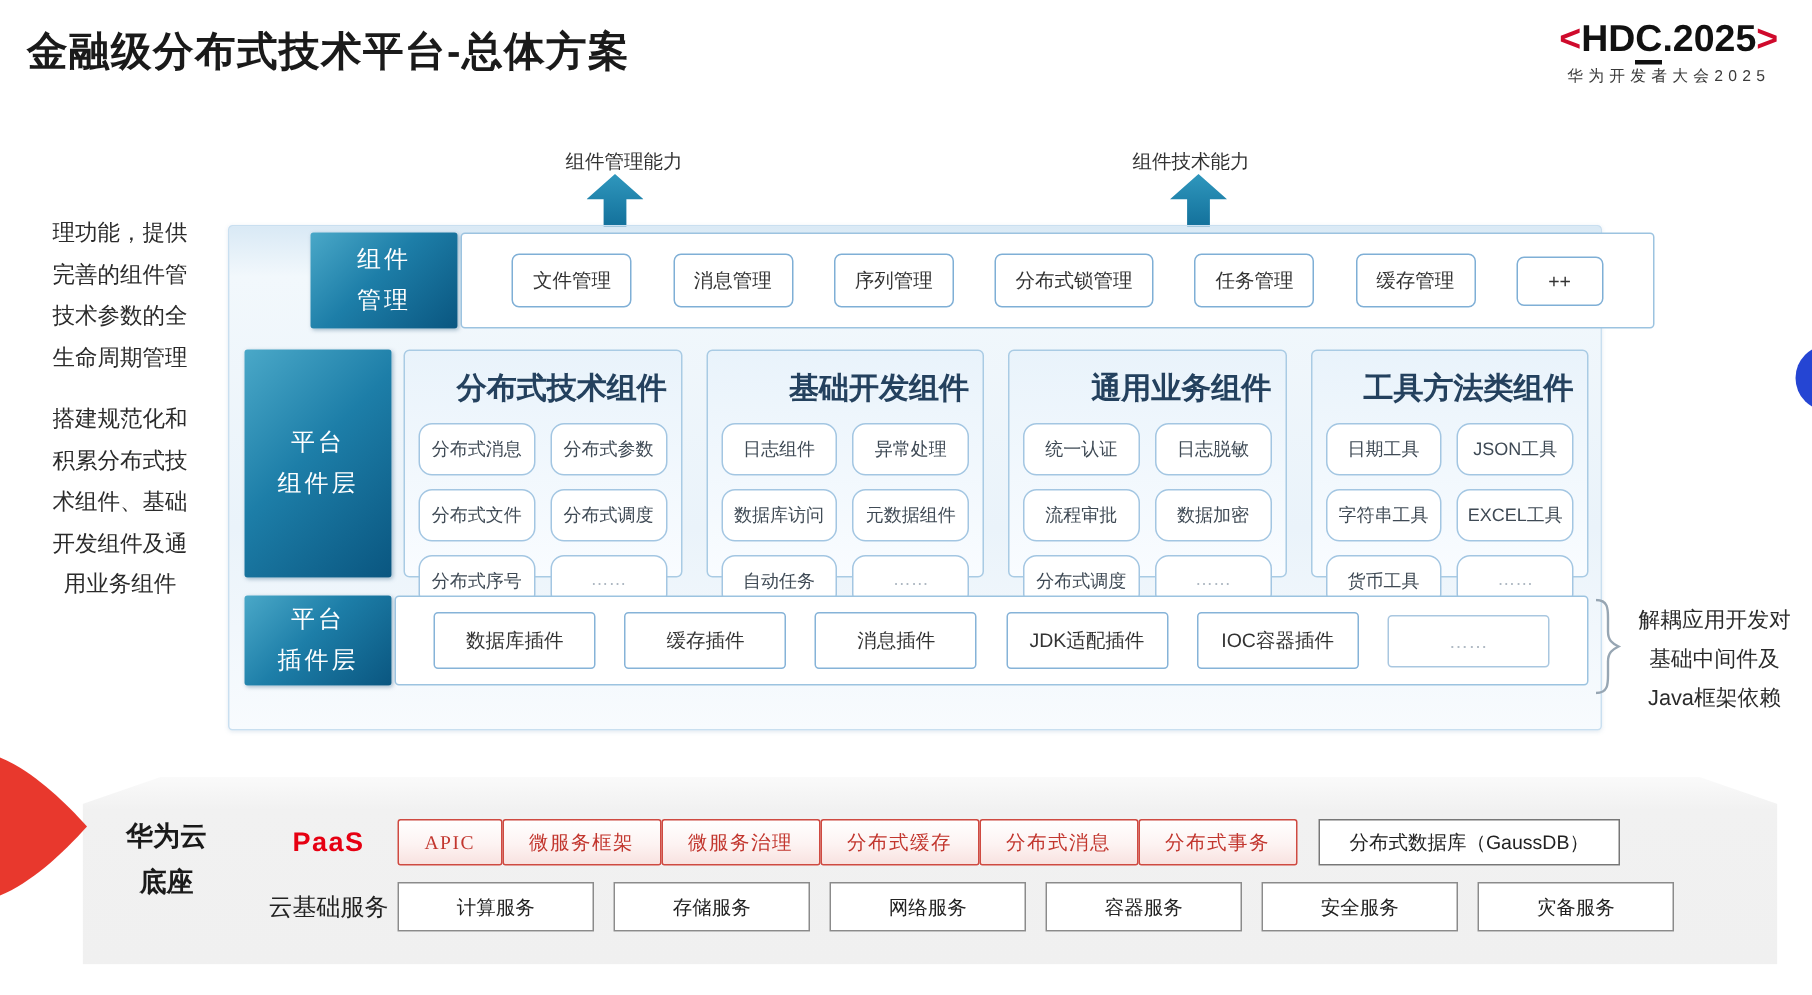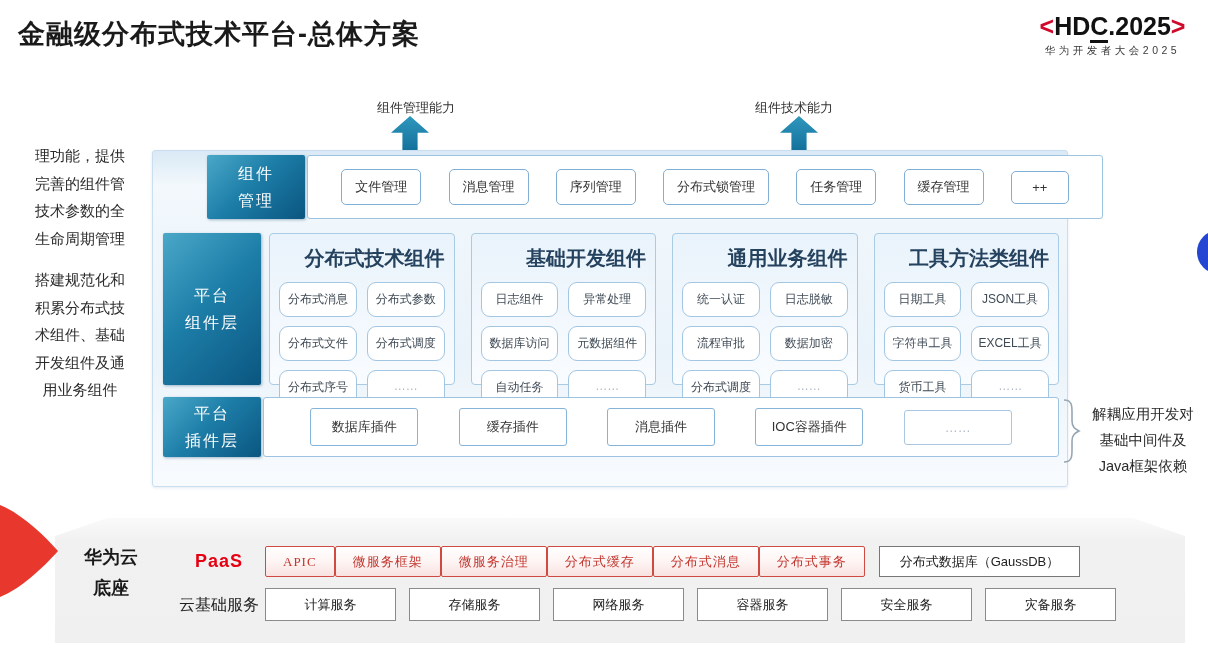--- a/index.html
+++ b/index.html
@@ -194,20 +194,21 @@
   <div class="row row-plugins">
     <div class="layer-label">
       <span>平台</span>
       <span>插件层</span>
     </div>
     <div class="row-content">
 
     <span class="plug-chip">数据库插件</span>
         <span class="plug-chip">缓存插件</span>
         <span class="plug-chip">消息插件</span>
+        <span class="plug-chip">JDK适配插件</span>
         <span class="plug-chip">IOC容器插件</span>
         <span class="plug-chip">……</span>
       </div>
   </div>
 </div>
 
 <svg class="abs brace-icon" width="18" height="64" viewBox="0 0 18 64">
   <path d="M1,1 C9,1 9,7 9,13 L9,22 C9,28 12,30 16,32 C12,34 9,36 9,42 L9,51 C9,57 9,63 1,63" fill="none" stroke="#97a6b3" stroke-width="1.6"></path>
 </svg>
 <div class="abs right-note" style="left:1079px; top:401px;">

